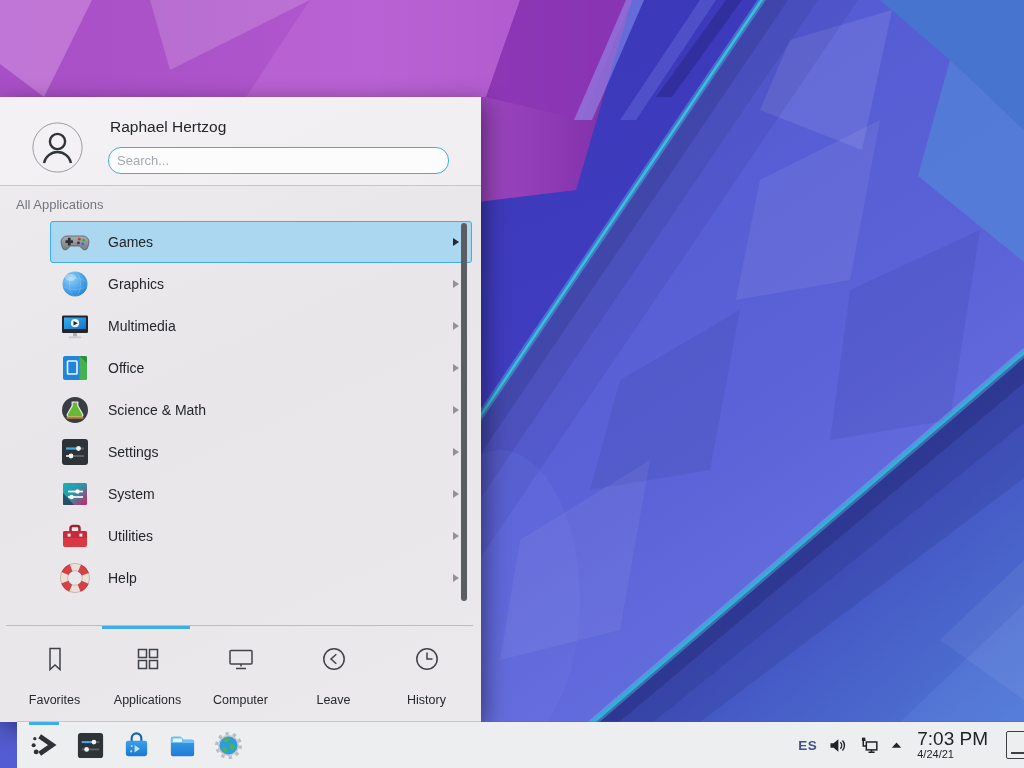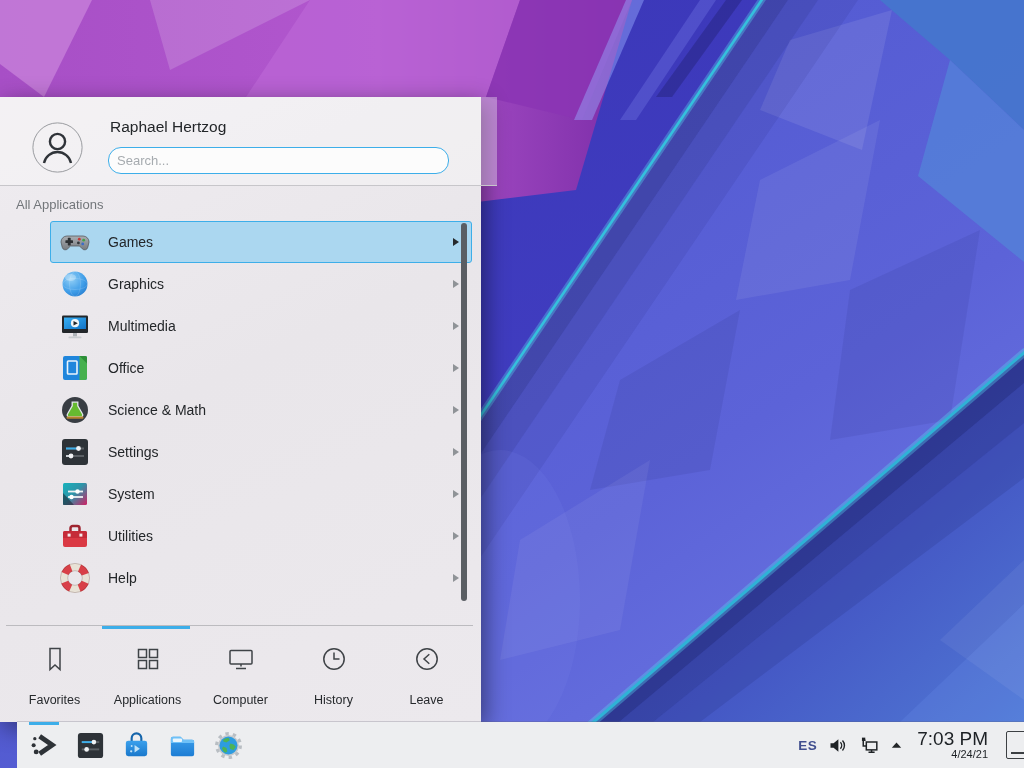--- a/index.html
+++ b/index.html
@@ -5,21 +5,21 @@
   html,body{margin:0;padding:0;background:#222;}
   .screen{position:relative;width:1024px;height:768px;overflow:hidden;
           font-family:"Liberation Sans",sans-serif;-webkit-font-smoothing:antialiased;}
   .wallpaper{position:absolute;left:0;top:0;width:1024px;height:768px;display:block;}
 
   
   .kickoff{position:absolute;left:0;top:97px;width:481px;height:625px;
            background:linear-gradient(155deg,#efecf0 0%,#e9e6ea 45%,#ece9ed 100%);
            box-shadow:4px 6px 22px rgba(0,0,0,0.45);}
   .kick-header{position:absolute;left:0;top:0;width:481px;height:88px;
-               background:rgba(252,252,253,0.35);border-bottom:1px solid #c7c6ca;padding-left:16px;}
+               background:rgba(252,252,253,0.35);border-bottom:1px solid #c7c6ca;}
   .avatar{position:absolute;left:32px;top:25px;width:51px;height:51px;}
   .avatar svg{width:51px;height:51px;}
   .user-name{position:absolute;left:110px;top:21px;font-size:15.5px;color:#232629;}
   .search-input{position:absolute;left:108px;top:50px;width:341px;height:27px;box-sizing:border-box;
                 border:1px solid #3daee9;border-radius:13px;background:#fcfcfc;
                 font-family:inherit;font-size:13px;color:#be185d;padding:0 8px;outline:none;}
   .search-input::placeholder{color:#a6abaf;}
   .section-label{position:absolute;left:16px;top:100px;font-size:13px;color:#72767a;}
 
   .cat-list{position:absolute;left:0;top:124px;width:481px;height:404px;overflow:hidden;margin-left:28px;}
@@ -47,21 +47,21 @@
            display:flex;align-items:center;box-shadow:0 -1px 0 rgba(90,90,110,0.25);}
   .pinned{display:flex;align-items:center;padding-left:4px;height:46px;}
   .pinned-app{position:relative;width:46px;height:46px;display:flex;align-items:center;justify-content:center;}
   .pinned-app svg{width:31px;height:31px;}
   .pinned-app .active-line{position:absolute;top:0;left:8px;right:8px;height:3px;background:#3daee9;}
   .tray{margin-left:auto;display:flex;align-items:center;gap:10px;padding-right:9px;height:46px;}
   .kb-layout{font-size:13.5px;font-weight:bold;color:#414f8f;letter-spacing:0.5px;}
   .tray-btn{display:flex;align-items:center;justify-content:center;}
   .tray-btn svg{width:21px;height:21px;}
   .tray-btn svg[data-name="expand-tray-icon"]{width:15px;height:15px;}
-  .clock{text-align:right;color:#1d2125;line-height:1.08;margin:0 3px;cursor:default;}
+  .clock{text-align:left;color:#1d2125;line-height:1.08;margin:0 3px;cursor:default;}
   .clock .time{font-size:19px;}
   .clock .date{font-size:11px;}
   .show-desktop{width:24px;height:26px;border:1.6px solid #3c4043;border-radius:2px;position:relative;margin-left:5px;}
   .show-desktop::after{content:"";position:absolute;left:4px;right:4px;bottom:4px;height:1.6px;background:#3c4043;}
 
   
   #icon-defs{position:absolute;width:0;height:0;overflow:hidden;}
 </style>
 </head>
 <body>
@@ -495,33 +495,33 @@
           </svg>
           <span class="tab-label" data-name="tab-label">Applications</span>
         </div>
         <div class="tab" data-name="tab-computer">
           <svg viewBox="0 0 30 30" data-name="computer-icon">
             <rect x="4" y="6.5" width="22" height="13.5" rx="1"></rect>
             <path d="M15 20 v2.6 M10 24.5 h10"></path>
           </svg>
           <span class="tab-label" data-name="tab-label">Computer</span>
         </div>
+        <div class="tab" data-name="tab-leave">
+          <svg viewBox="0 0 30 30" data-name="leave-icon">
+            <circle cx="15" cy="15" r="10.2"></circle>
+            <path d="M17.3 10.2 L12 15 L17.3 19.8"></path>
+          </svg>
+          <span class="tab-label" data-name="tab-label">Leave</span>
+        </div>
         <div class="tab" data-name="tab-history">
           <svg viewBox="0 0 30 30" data-name="history-icon">
             <circle cx="15" cy="15" r="10.2"></circle>
             <path d="M15 8.5 V15 H20.5"></path>
           </svg>
           <span class="tab-label" data-name="tab-label">History</span>
-        </div>
-        <div class="tab" data-name="tab-leave">
-          <svg viewBox="0 0 30 30" data-name="leave-icon">
-            <circle cx="15" cy="15" r="10.2"></circle>
-            <path d="M17.3 10.2 L12 15 L17.3 19.8"></path>
-          </svg>
-          <span class="tab-label" data-name="tab-label">Leave</span>
         </div>
       </div>
   </div>
 
   <div class="taskbar" data-name="taskbar">
     <div class="pinned" id="pinned-apps" data-name="taskbar-pinned-apps">
         <div class="pinned-app" data-name="taskbar-app-launcher">
           <div class="active-line" data-name="active-task-indicator"></div>
           <svg viewBox="0 0 32 32" data-name="kickoff-icon">
             <path d="M11 6.5 L24 15.5 L11 24.5" fill="none" stroke="#2e3237" stroke-width="5"></path>

